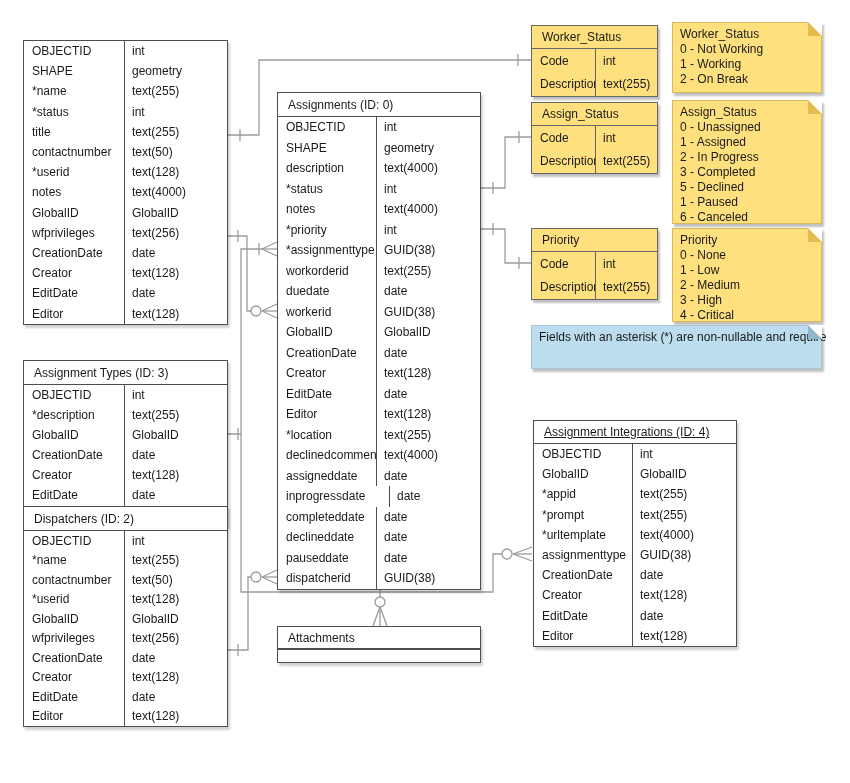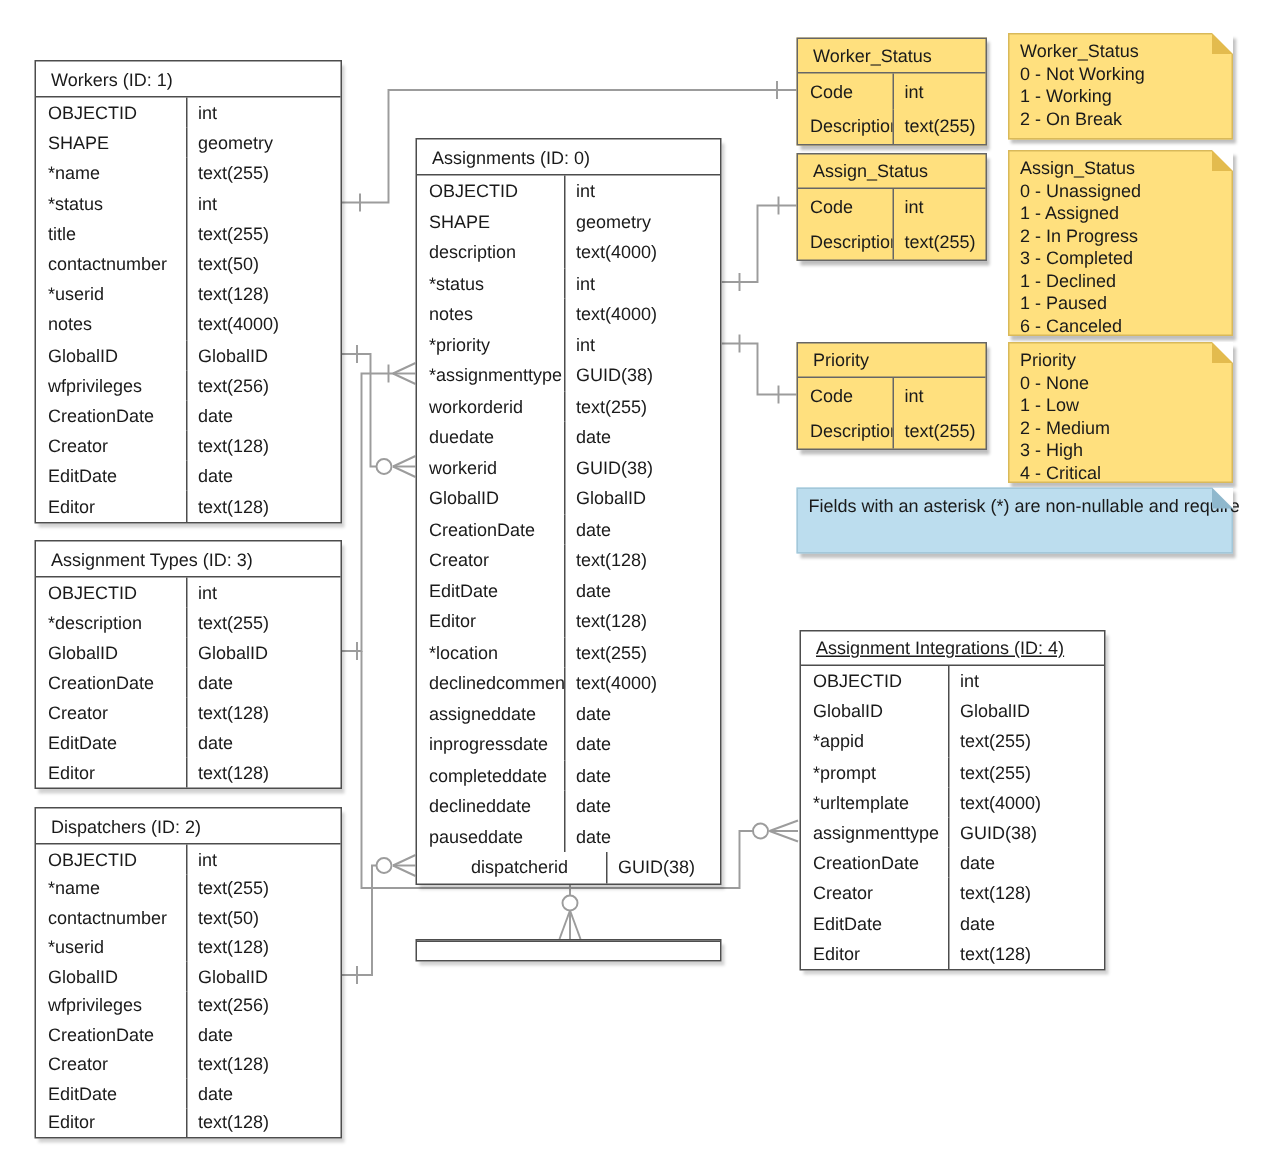--- a/index.html
+++ b/index.html
@@ -85,21 +85,20 @@
       <line x1="513" y1="554" x2="532" y2="561"></line>
       <line x1="380" y1="607" x2="373" y2="626"></line>
       <line x1="380" y1="607" x2="380" y2="626"></line>
       <line x1="380" y1="607" x2="387" y2="626"></line>
       <circle cx="256" cy="311" r="5"></circle>
       <circle cx="256" cy="577" r="5"></circle>
       <circle cx="507" cy="554" r="5"></circle>
       <circle cx="380" cy="602" r="5"></circle>
     </svg>
 <div class="etable" style="left: 23px; top: 40px; width: 205px;">
-      <div class="thead" style="height: 24px;">Workers (ID: 1)</div>
       <div class="erow" style="grid-template-columns: 100px 1fr; height: 20.2px;">
         <span class="cell fname">OBJECTID</span>
         <span class="cell ftype">int</span>
       </div>
       <div class="erow" style="grid-template-columns: 100px 1fr; height: 20.2px;">
         <span class="cell fname">SHAPE</span>
         <span class="cell ftype">geometry</span>
       </div>
       <div class="erow" style="grid-template-columns: 100px 1fr; height: 20.2px;">
         <span class="cell fname b">*name</span>
@@ -174,21 +173,21 @@
       </div>
       <div class="erow" style="grid-template-columns: 100px 1fr; height: 20px;">
         <span class="cell fname">EditDate</span>
         <span class="cell ftype">date</span>
       </div>
       <div class="erow" style="grid-template-columns: 100px 1fr; height: 20px;">
         <span class="cell fname">Editor</span>
         <span class="cell ftype">text(128)</span>
       </div>
     </div>
-    <div class="etable" style="left: 23px; top: 538px; width: 205px;">
+    <div class="etable" style="left: 23px; top: 506px; width: 205px;">
       <div class="thead" style="height: 24px;">Dispatchers (ID: 2)</div>
       <div class="erow" style="grid-template-columns: 100px 1fr; height: 19.5px;">
         <span class="cell fname">OBJECTID</span>
         <span class="cell ftype">int</span>
       </div>
       <div class="erow" style="grid-template-columns: 100px 1fr; height: 19.5px;">
         <span class="cell fname b">*name</span>
         <span class="cell ftype b">text(255)</span>
       </div>
       <div class="erow" style="grid-template-columns: 100px 1fr; height: 19.5px;">
@@ -291,42 +290,43 @@
         <span class="cell ftype b">text(255)</span>
       </div>
       <div class="erow" style="grid-template-columns: 98px 1fr; height: 20.5px;">
         <span class="cell fname">declinedcomment</span>
         <span class="cell ftype">text(4000)</span>
       </div>
       <div class="erow" style="grid-template-columns: 98px 1fr; height: 20.5px;">
         <span class="cell fname">assigneddate</span>
         <span class="cell ftype">date</span>
       </div>
-      <div class="erow" style="grid-template-columns: 98px 1fr; height: 20.5px;">
+      <div class="erow" style="grid-template-columns: 98px 1fr; height: 20.5px; gap: 13px;">
         <span class="cell fname">inprogressdate</span>
         <span class="cell ftype">date</span>
       </div>
       <div class="erow" style="grid-template-columns: 98px 1fr; height: 20.5px;">
         <span class="cell fname">completeddate</span>
         <span class="cell ftype">date</span>
       </div>
       <div class="erow" style="grid-template-columns: 98px 1fr; height: 20.5px;">
         <span class="cell fname">declineddate</span>
         <span class="cell ftype">date</span>
       </div>
       <div class="erow" style="grid-template-columns: 98px 1fr; height: 20.5px;">
         <span class="cell fname">pauseddate</span>
         <span class="cell ftype">date</span>
       </div>
-      <div class="erow" style="grid-template-columns: 98px 1fr; height: 20.5px; margin-left: 28px;">
+      <div class="erow" style="grid-template-columns: 98px 1fr; height: 20.5px;">
         <span class="cell fname">dispatcherid</span>
         <span class="cell ftype">GUID(38)</span>
       </div>
     </div>
     <div class="etable" style="left: 277px; top: 626px; width: 204px;">
+      <div class="thead" style="height: 22px;">Attachments</div>
       <div class="erow" style="grid-template-columns: 1fr; height: 13px; border-top: 1px solid var(--table-border);"></div>
     </div>
     <div class="etable" style="left: 533px; top: 420px; width: 204px;">
       <div class="thead" style="height: 23px; text-decoration: underline;">Assignment Integrations (ID: 4)</div>
       <div class="erow" style="grid-template-columns: 98px 1fr; height: 20.2px;">
         <span class="cell fname">OBJECTID</span>
         <span class="cell ftype">int</span>
       </div>
       <div class="erow" style="grid-template-columns: 98px 1fr; height: 20.2px;">
         <span class="cell fname">GlobalID</span>
@@ -405,21 +405,21 @@
       <div>1 - Working</div>
       <div>2 - On Break</div>
     </div>
     <div class="note yellow" style="left: 672px; top: 100px; width: 150px; height: 124px;">
       <div class="fold"></div>
       <div>Assign_Status</div>
       <div>0 - Unassigned</div>
       <div>1 - Assigned</div>
       <div>2 - In Progress</div>
       <div>3 - Completed</div>
-      <div>1 - Declined</div>
+      <div>5 - Declined</div>
       <div>1 - Paused</div>
       <div>6 - Canceled</div>
     </div>
     <div class="note yellow" style="left: 672px; top: 228px; width: 150px; height: 94px;">
       <div class="fold"></div>
       <div>Priority</div>
       <div>0 - None</div>
       <div>1 - Low</div>
       <div>2 - Medium</div>
       <div>3 - High</div>

